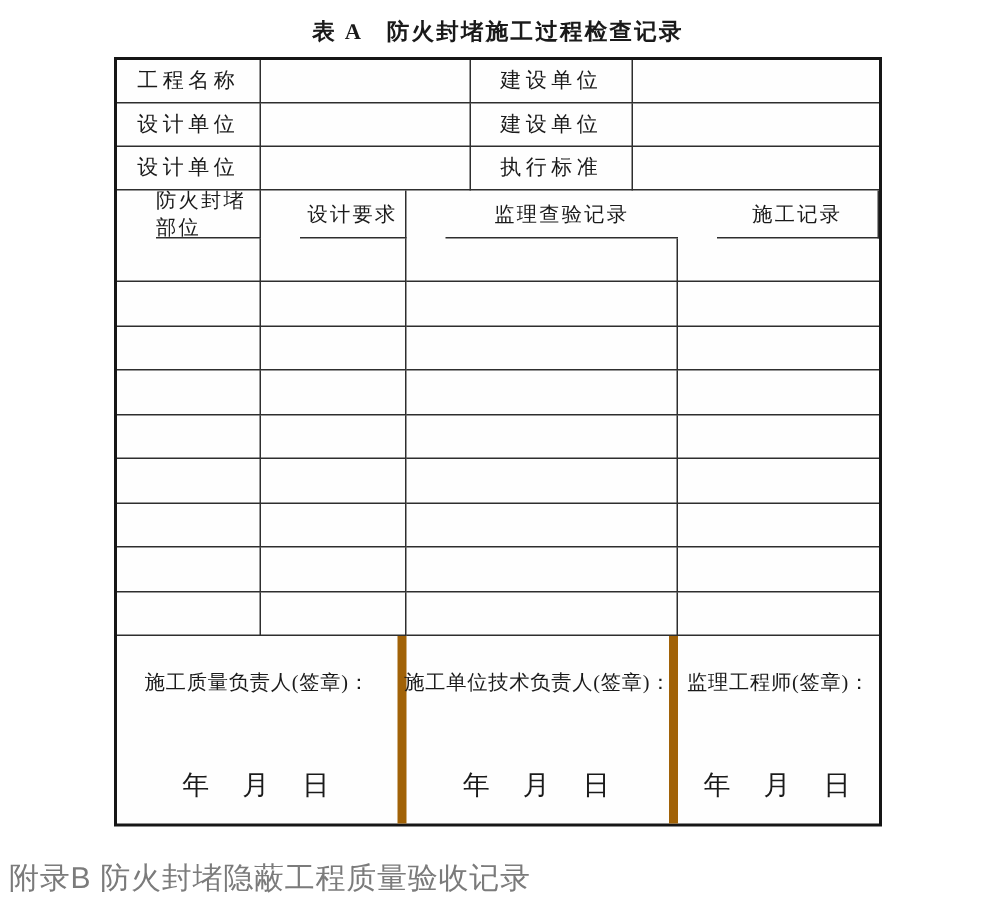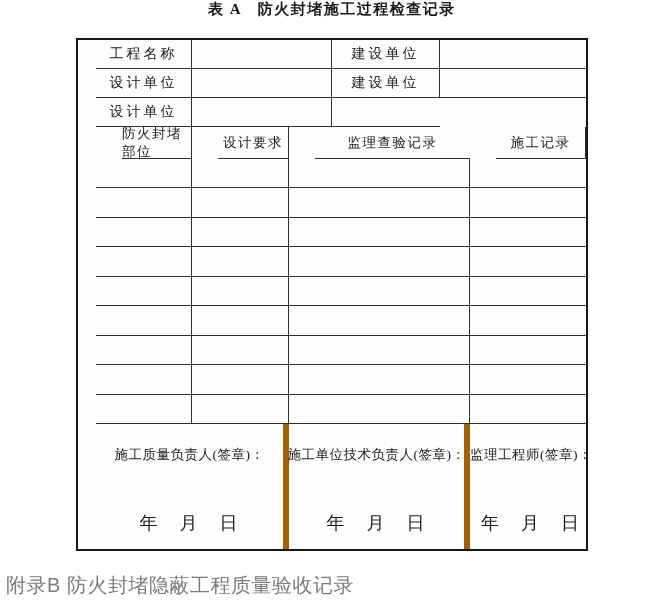--- a/index.html
+++ b/index.html
@@ -4,29 +4,29 @@
 <style>
   html,body{margin:0;padding:0;}
   body{
     width:669px;height:607px;background:#ffffff;
     font-family:"Liberation Serif","DejaVu Serif",serif;
     color:#1a1a1a;position:relative;overflow:hidden;
   }
   .sheet{position:absolute;inset:0;background:#ffffff;}
 
   .doc-title{
-    position:absolute;left:76px;top:0;width:512px;
+    position:absolute;left:76px;top:12px;width:512px;
     text-align:center;font-weight:bold;font-size:15px;
     letter-spacing:1.5px;white-space:pre;
   }
 
   .form-table{
     position:absolute;left:76px;top:38px;width:512px;height:513px;
     box-sizing:border-box;border:2px solid #161616;
-    display:flex;flex-direction:column;background:#fefefe;padding-left:18px;
+    display:flex;flex-direction:column;background:#fefefe;
   }
   .form-table .cell{
     box-sizing:border-box;
     border-right:1px solid #2e2e2e;
     border-bottom:1px solid #2e2e2e;
     display:flex;align-items:center;justify-content:center;
     font-size:14px;overflow:hidden;
   }
   .form-table .cell.last-col{border-right:none;}
 
@@ -87,20 +87,21 @@
       <div class="cell label">建设单位</div>
       <div class="cell last-col"></div>
 
       <div class="cell label">设计单位</div>
       <div class="cell"></div>
       <div class="cell label">建设单位</div>
       <div class="cell last-col"></div>
 
       <div class="cell label">设计单位</div>
       <div class="cell"></div>
+      <div class="cell label">执行标准</div>
       <div class="cell last-col"></div>
     </div>
 
     <div class="head-grid">
       <div class="cell">防火封堵部位</div>
       <div class="cell">设计要求</div>
       <div class="cell last-col">监理查验记录</div>
       <div class="cell">施工记录</div>
     </div>
 

